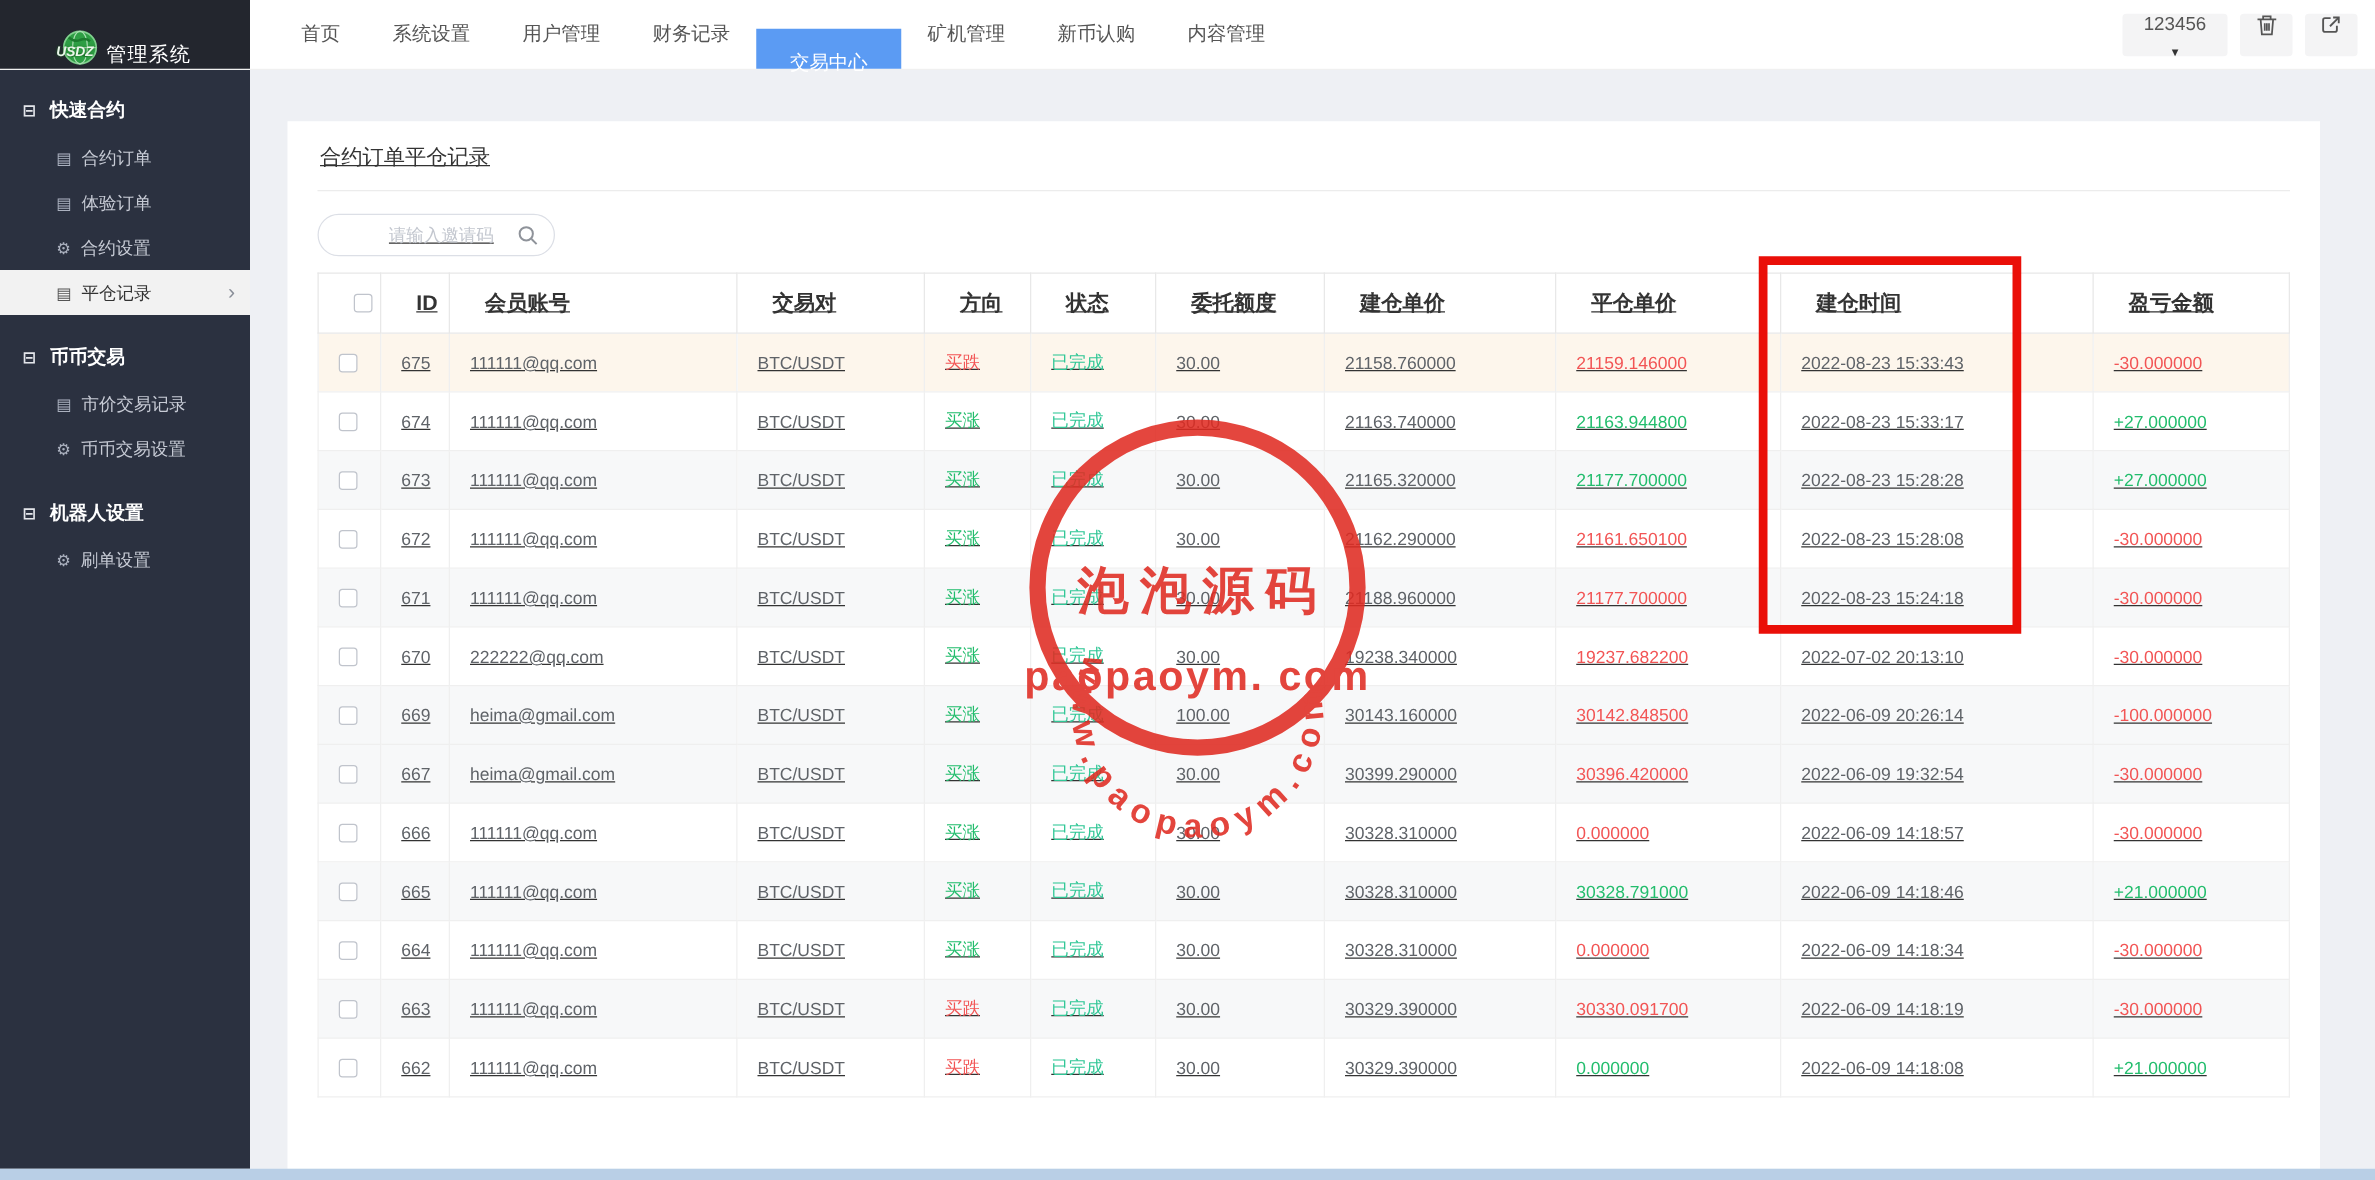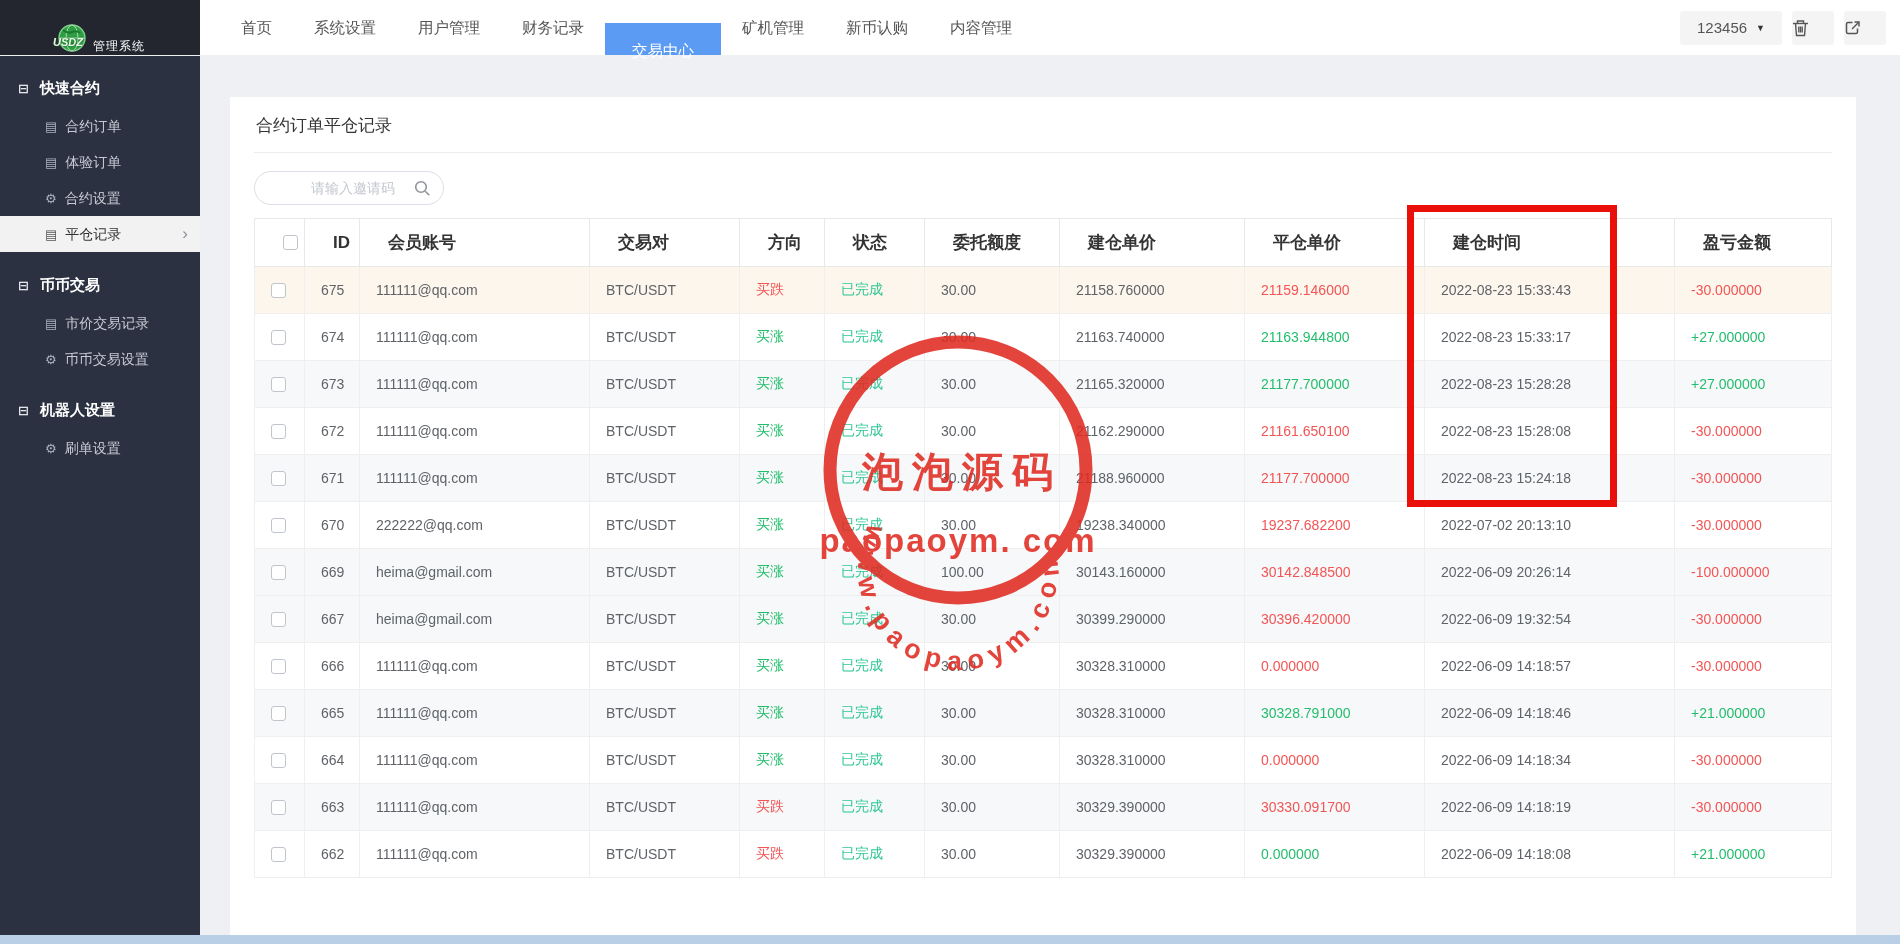--- a/index.html
+++ b/index.html
@@ -11,46 +11,46 @@
     color:#333;
   }
   
   .topbar { position:absolute; top:0; left:0; right:0; height:55px; background:#fff;
             display:flex; align-items:stretch; z-index:20; box-shadow:0 1px 0 #f0f0f0; }
   .logo { width:200px; background:#23262e; color:#fff; display:flex; align-items:flex-end;
           justify-content:center; gap:4px; flex:none; }
   .logo-globe { position:relative; width:34px; height:34px; flex:none; }
   .logo-usdz { position:absolute; left:-2px; bottom:7px; font-size:11px; font-weight:bold;
                font-style:italic; color:#eaf6ea; text-shadow:0 0 2px #1c6b21; letter-spacing:0; }
-  .logo-title { font-size:12px; color:#fff; letter-spacing:1px; }
+  .logo-title { font-size:16px; color:#fff; letter-spacing:1px; }
   .top-nav { display:flex; align-items:stretch; margin-left:20px; }
   .nav-item { line-height:55px; padding:0 21px; font-size:15.5px; color:#555; cursor:pointer;text-align:right; }
   .nav-item.active { background:var(--blue); color:#fff; padding:0 27px;margin-top:23px; }
   .topbar-right { margin-left:auto; display:flex; align-items:center; gap:10px; padding-right:14px; }
   .tb-btn { background:#f4f4f5; border-radius:3px; height:34px; display:flex; align-items:center;
-            justify-content:flex-start; color:#555; cursor:pointer; }
+            justify-content:flex-start; color:#555; cursor:pointer;flex-direction:column; }
   .user-btn { padding:0 17px; font-size:15px; gap:9px; }
   .user-caret { font-size:9px; color:#333; }
   .icon-btn { width:42px; }
   
   .sidebar { position:absolute; top:55px; left:0; width:200px; bottom:9px; background:#2b3140;
              z-index:10; overflow:hidden; }
   .side-section-title { display:flex; align-items:center; gap:11px; padding:24px 0 10px 18px;
                         color:#fff; font-weight:bold; font-size:15px; cursor:pointer; }
   .collapse-icon { font-size:13px; color:#e3e5ea; line-height:1; }
   .side-item { position:relative; height:36px; line-height:36px; padding-left:45px;
                font-size:14px; color:#c7cbd5; cursor:pointer; white-space:nowrap; }
   .side-item .it-icon { margin-right:8px; font-size:13px; color:#abb1bf; }
   .side-item.active { background:#f2f2f2; color:#333; }
   .side-item.active .it-icon { color:#555; }
   .side-chevron { position:absolute; right:12px; top:0; color:#8a8f99; font-size:17px; }
   
   .main { position:absolute; left:200px; top:55px; right:0; bottom:9px; }
   .card { position:absolute; left:30px; top:42px; right:44px; bottom:0; background:#fff;
-          padding:0 24px; overflow:hidden; }
+          padding:0 24px; overflow:hidden;text-decoration:underline; }
   .card-title { font-size:17px; font-weight:normal; color:#333; padding:17px 2px 15px;
                 border-bottom:1px solid #ececec; }
   .search-row { margin-top:18px; }
   .search-box { width:190px; height:34px; border:1px solid #dcdfe6; border-radius:17px;
                 display:flex; align-items:center; padding:0 12px; background:#fff; }
   .search-box input { border:none; outline:none; flex:1; min-width:0; font-size:14px;
                       color:#333; background:transparent;
                       font-family:"Liberation Sans","DejaVu Sans",sans-serif;margin-left:44px; }
   .search-box input::placeholder { color:#c3c7cf; }
   .search-ico { flex:none; cursor:pointer; display:flex; }

